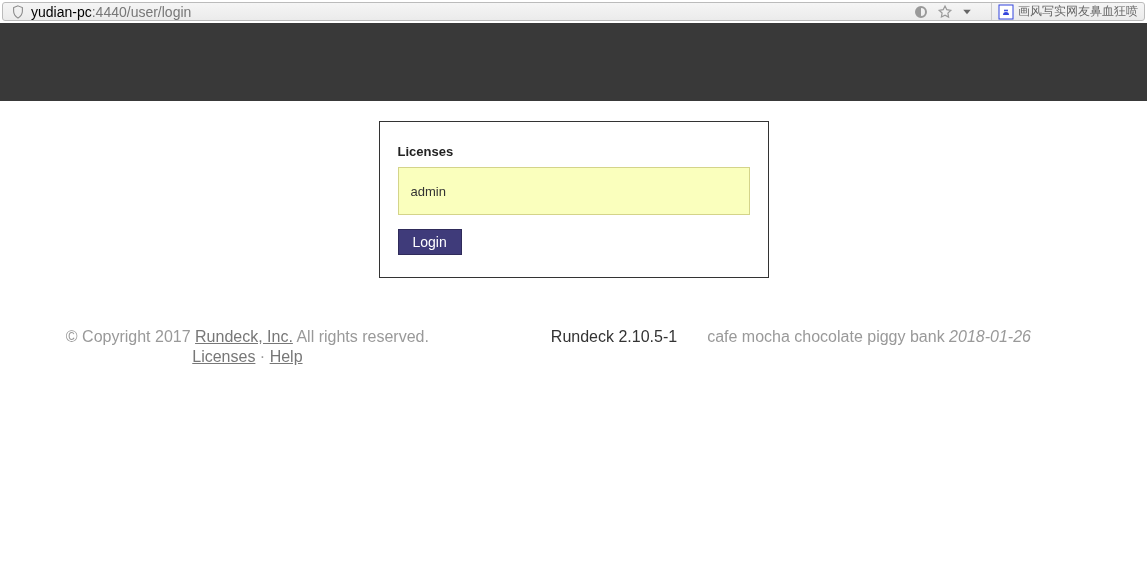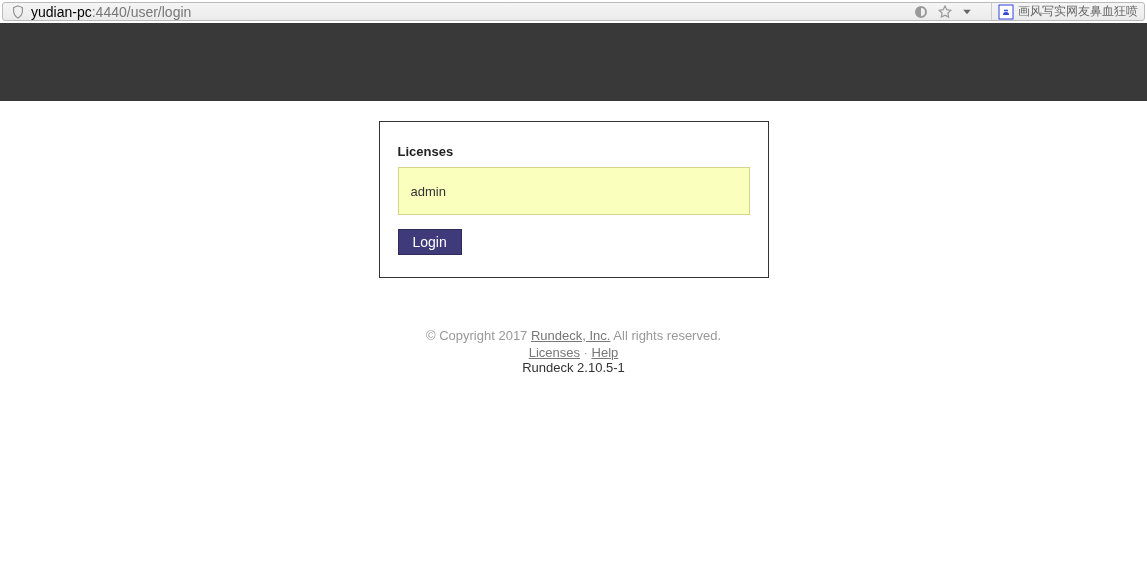--- a/index.html
+++ b/index.html
@@ -23,21 +23,21 @@
     
     
     .login-container { display: flex; justify-content: center; margin-top: 20px; }
     .login-box { border: 1px solid #333; width: 390px; padding: 22px 18px; }
     .form-group { margin-bottom: 14px; }
     .form-label { display: block; font-size: 13px; font-weight: bold; color: #222; margin-bottom: 8px; }
     .form-input { width: 100%; height: 48px; background: #faffbd; border: 1px solid #d4d48a; padding: 12px 12px; font-size: 13px; color: #333; }
     .login-btn { background: #3f3b7a; color: #fff; border: 1px solid #2f2b5a; padding: 4px 14px; font-size: 14px; cursor: pointer; }
     
     
-    .footer { display: flex; margin-top: 50px; padding: 0 30px; font-size: 13px; color: #999; flex-direction: column; }
+    .footer { display: flex; margin-top: 50px; padding: 0 30px; font-size: 16px; color: #999; }
     .footer-left { flex: 0 0 40%; text-align: center; }
     .footer-left a { color: #777; text-decoration: underline; }
     .footer-links { margin-top: 2px; text-align: center; }
     .footer-right { flex: 1; display: flex; gap: 30px; justify-content: center; }
     .version-text { color: #333; }
     .date-text { font-style: italic; }
   </style>
 </head>
 <body>
 
@@ -86,14 +86,17 @@
   <div class="footer-left">
     <div>
       <span>© Copyright 2017 </span><a href="#">Rundeck, Inc.</a><span> All rights reserved.</span>
     </div>
     <div class="footer-links">
       <a href="#">Licenses</a><span> · </span><a href="#">Help</a>
     </div>
   </div>
   <div class="footer-right">
     <span class="version-text">Rundeck 2.10.5-1</span>
+    <span>
+      <span>cafe mocha chocolate piggy bank </span><span class="date-text">2018-01-26</span>
+    </span>
   </div>
 </div>
 
 </body></html>

